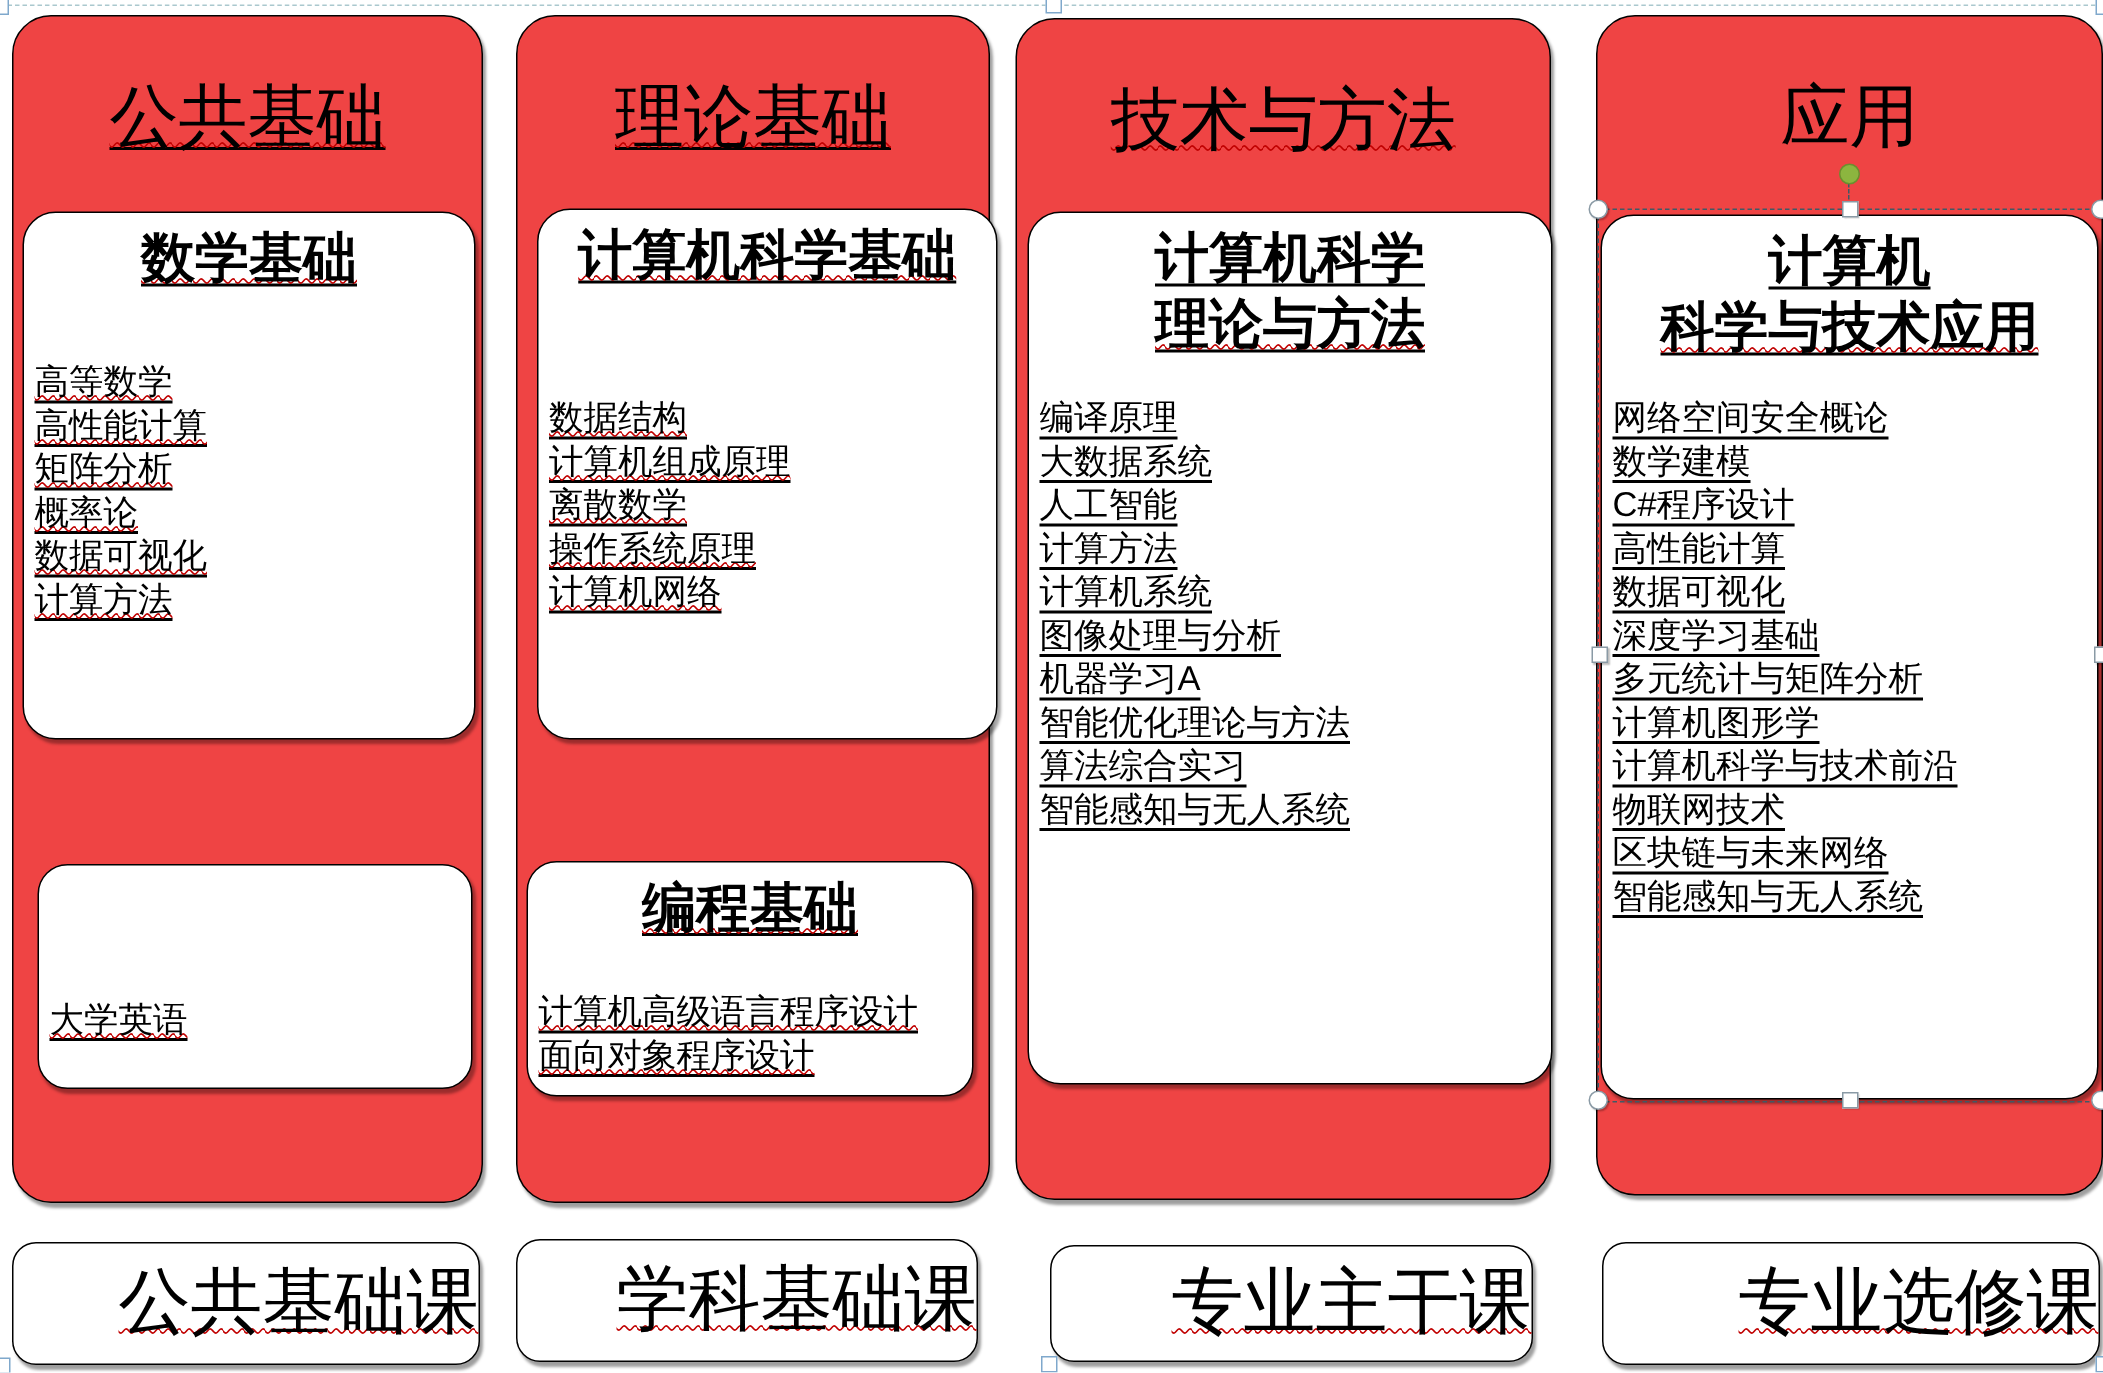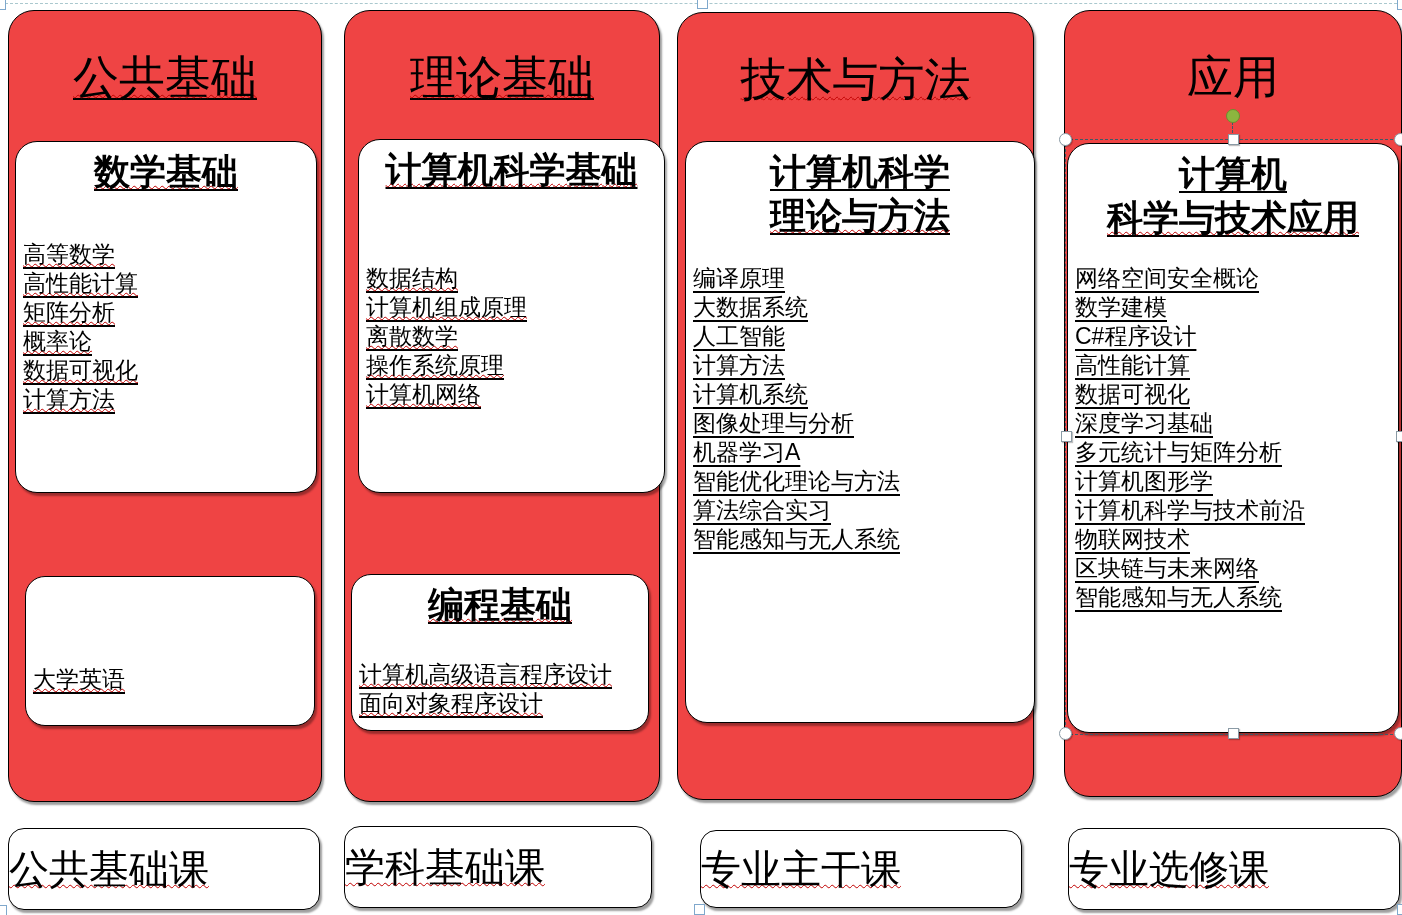--- a/index.html
+++ b/index.html
@@ -13,22 +13,22 @@
     position:absolute;background:#ef4444;border:1.6px solid #000;
     border-radius:26px;box-shadow:2px 3px 2px rgba(0,0,0,.38);
   }
   .inner{
     position:absolute;background:#fff;border:1.5px solid #000;
     border-radius:22px;box-shadow:2px 3px 2px rgba(0,0,0,.35);
   }
   .label{
     position:absolute;background:#fff;border:1.6px solid #000;
     border-radius:16px;box-shadow:2px 3px 2px rgba(0,0,0,.38);
-    display:flex;align-items:center;justify-content:flex-start;
-    font-size:40px;line-height:1;
+    display:flex;align-items:center;justify-content:flex-end;
+    font-size:48px;line-height:1;
   }
   .col-title{
     position:absolute;left:0;right:0;top:40px;text-align:center;
     font-size:46px;line-height:1.15;white-space:nowrap;
   }
   .box-header{
     position:absolute;left:0;right:0;top:8px;text-align:center;
     font-size:36px;font-weight:bold;line-height:44px;white-space:nowrap;
   }
   .courses{position:absolute;left:7px;right:4px;font-size:23px;}

